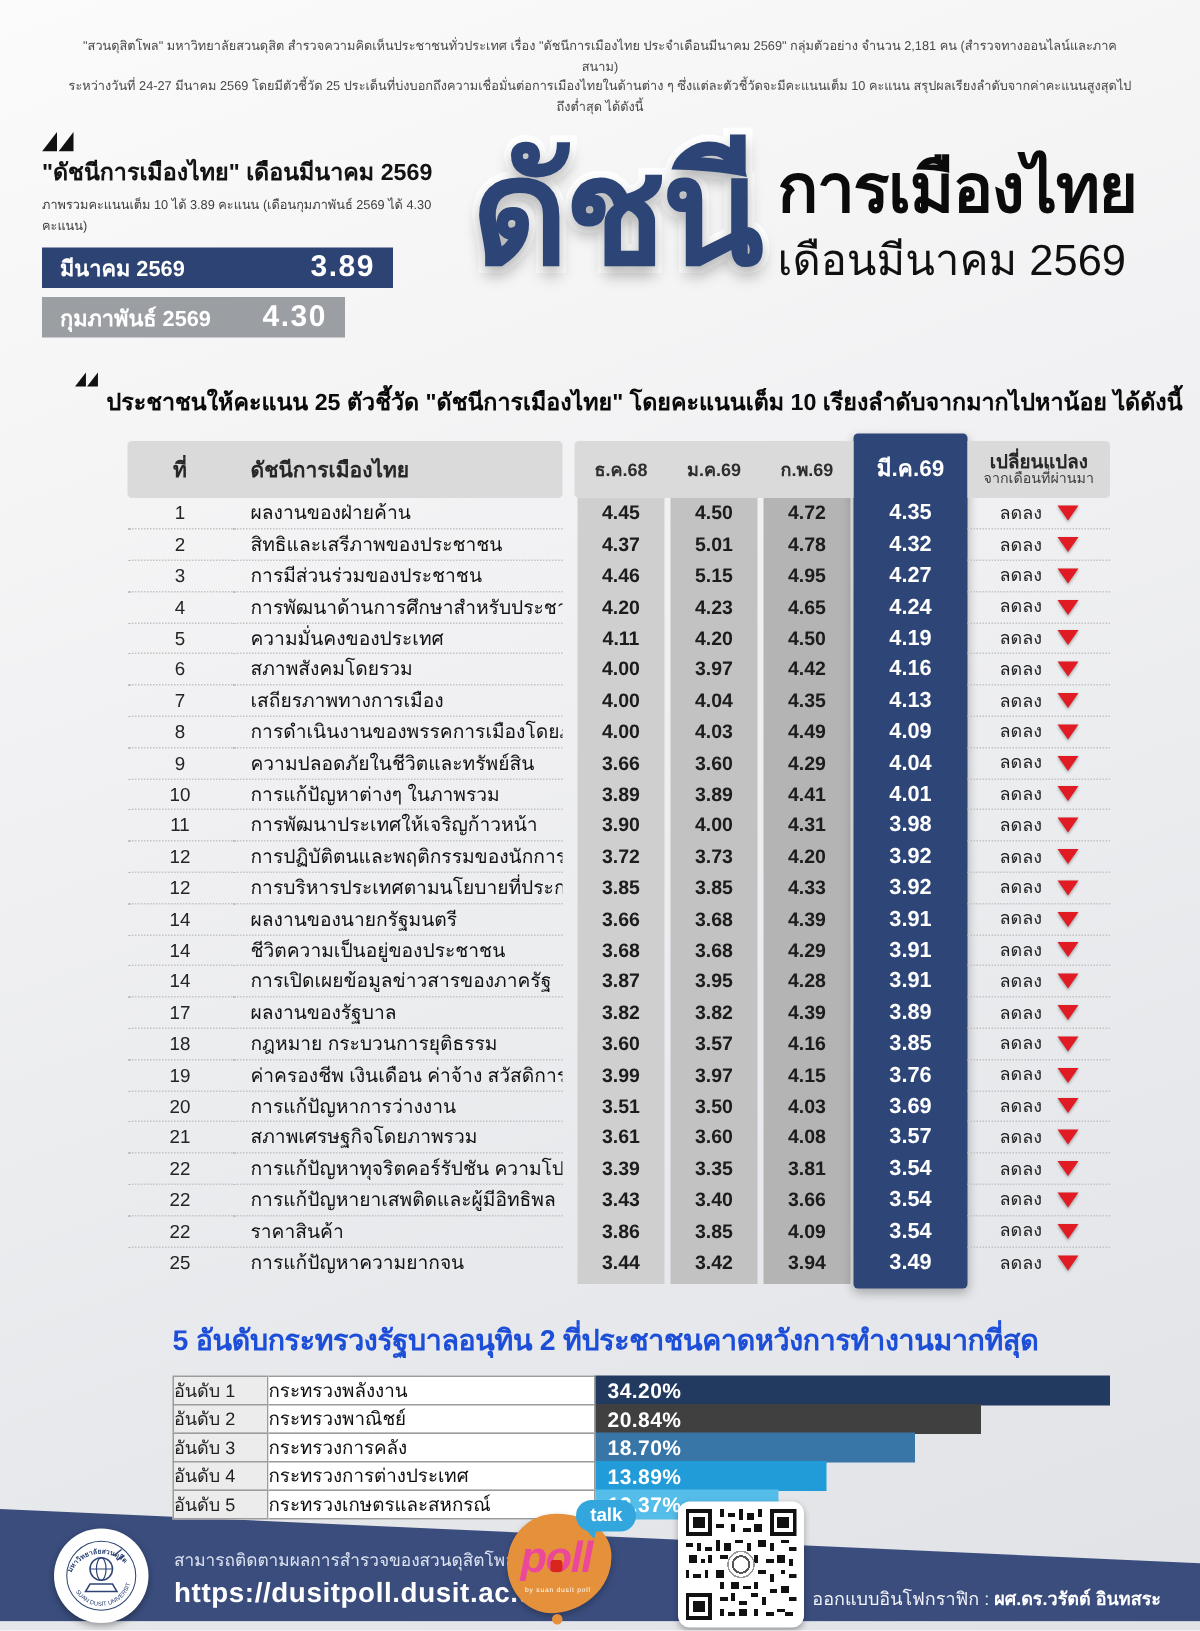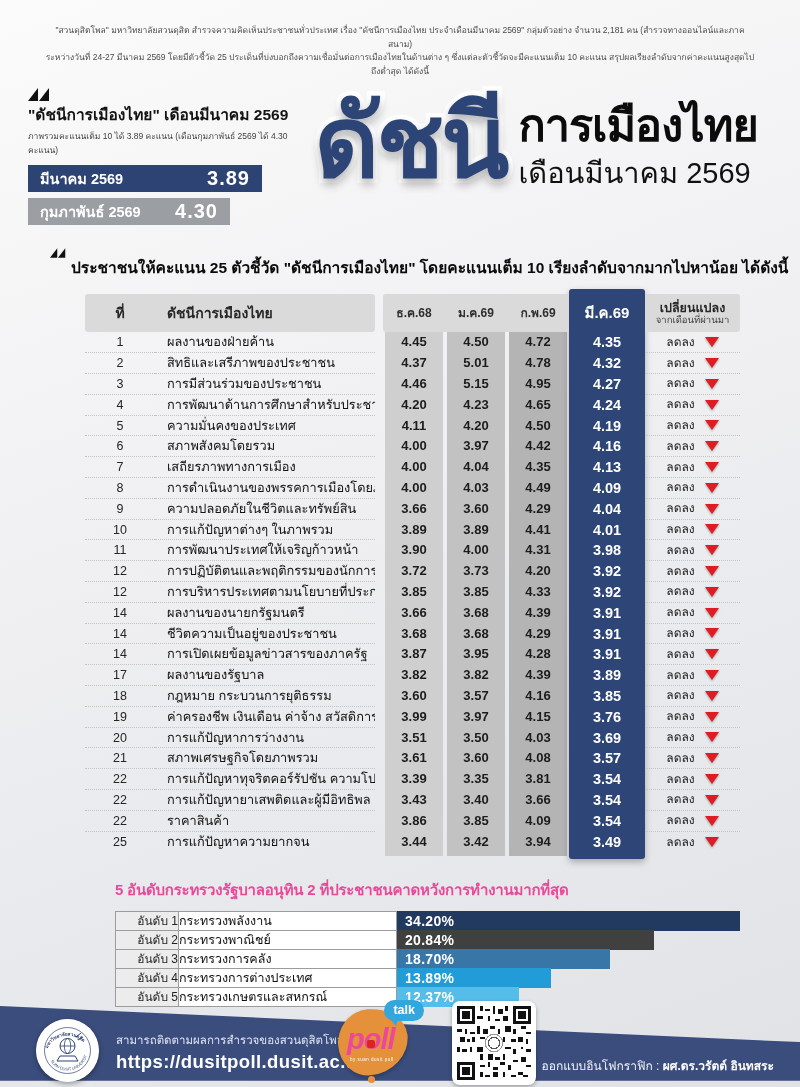--- a/index.html
+++ b/index.html
@@ -60,23 +60,23 @@
   .td-name { width:220px; margin-right:8px; font-size:12.8px; color:#121212; padding-left:12px; white-space:nowrap; overflow:hidden; }
   .td-m { width:62px; text-align:center; font-size:13px; font-weight:600; color:#1c1c1c; }
   .td-navy { width:76px; text-align:center; font-size:14.5px; font-weight:bold; color:#fff; }
   .td-change { flex:1; display:flex; align-items:center; justify-content:center; gap:10px; font-size:12px; color:#1e1e1e; }
   .trow:not(:last-child) .td-no,
   .trow:not(:last-child) .td-name,
   .trow:not(:last-child) .td-change { border-bottom:1px dotted #c3c3c3; }
   .tri-down { width:0; height:0; border-left:7px solid transparent; border-right:7px solid transparent; border-top:10px solid #e01b24; filter:drop-shadow(0 1px 1px rgba(0,0,0,.35)); }
   
   .ministry { margin:26px 0 0 115px; width:625px; position:relative; z-index:2; }
-  .m-title { font-size:15px; font-weight:bold; color:#ec4899; margin-bottom:10px; letter-spacing:-.2px; }
+  .m-title { font-size:19px; font-weight:bold; color:#1d4ed8; margin-bottom:10px; letter-spacing:-.2px; }
   .m-row { display:flex; height:20px; margin-top:-1px; }
-  .m-rank { width:64px; flex:none; background:#ececec; border:1px solid #9c9c9c; text-align:right; line-height:18px; font-size:12px; color:#1f1f1f; }
+  .m-rank { width:64px; flex:none; background:#ececec; border:1px solid #9c9c9c; text-align:left; line-height:18px; font-size:12px; color:#1f1f1f; }
   .m-name { width:218px; flex:none; background:#fff; border:1px solid #9c9c9c; border-left:none; line-height:18px; font-size:12.5px; color:#0e0e0e; white-space:nowrap; }
   .m-bar { height:20px; color:#fff; font-weight:bold; font-size:14px; line-height:20px; padding-left:8px; letter-spacing:.3px; }
   
   .footer { position:absolute; left:0; right:0; bottom:0; height:88px; }
   .f-band { position:absolute; inset:0; background:#3a4d7d; clip-path:polygon(0 8%, 100% 49%, 100% 93%, 0 93%); }
   .f-emblem { position:absolute; left:36px; top:20px; width:63px; height:63px; background:#fff; border-radius:50%; z-index:3; box-shadow:0 2px 5px rgba(0,0,0,.35); }
   .f-follow { position:absolute; left:116px; top:32px; z-index:3; }
   .f-follow .l1 { font-size:11.5px; color:#dde3f2; }
   .f-follow .l2 { font-size:18.5px; font-weight:bold; color:#fff; letter-spacing:.4px; margin-top:2px; }
   .f-poll { position:absolute; left:338px; top:2px; width:78px; height:80px; z-index:3; }

